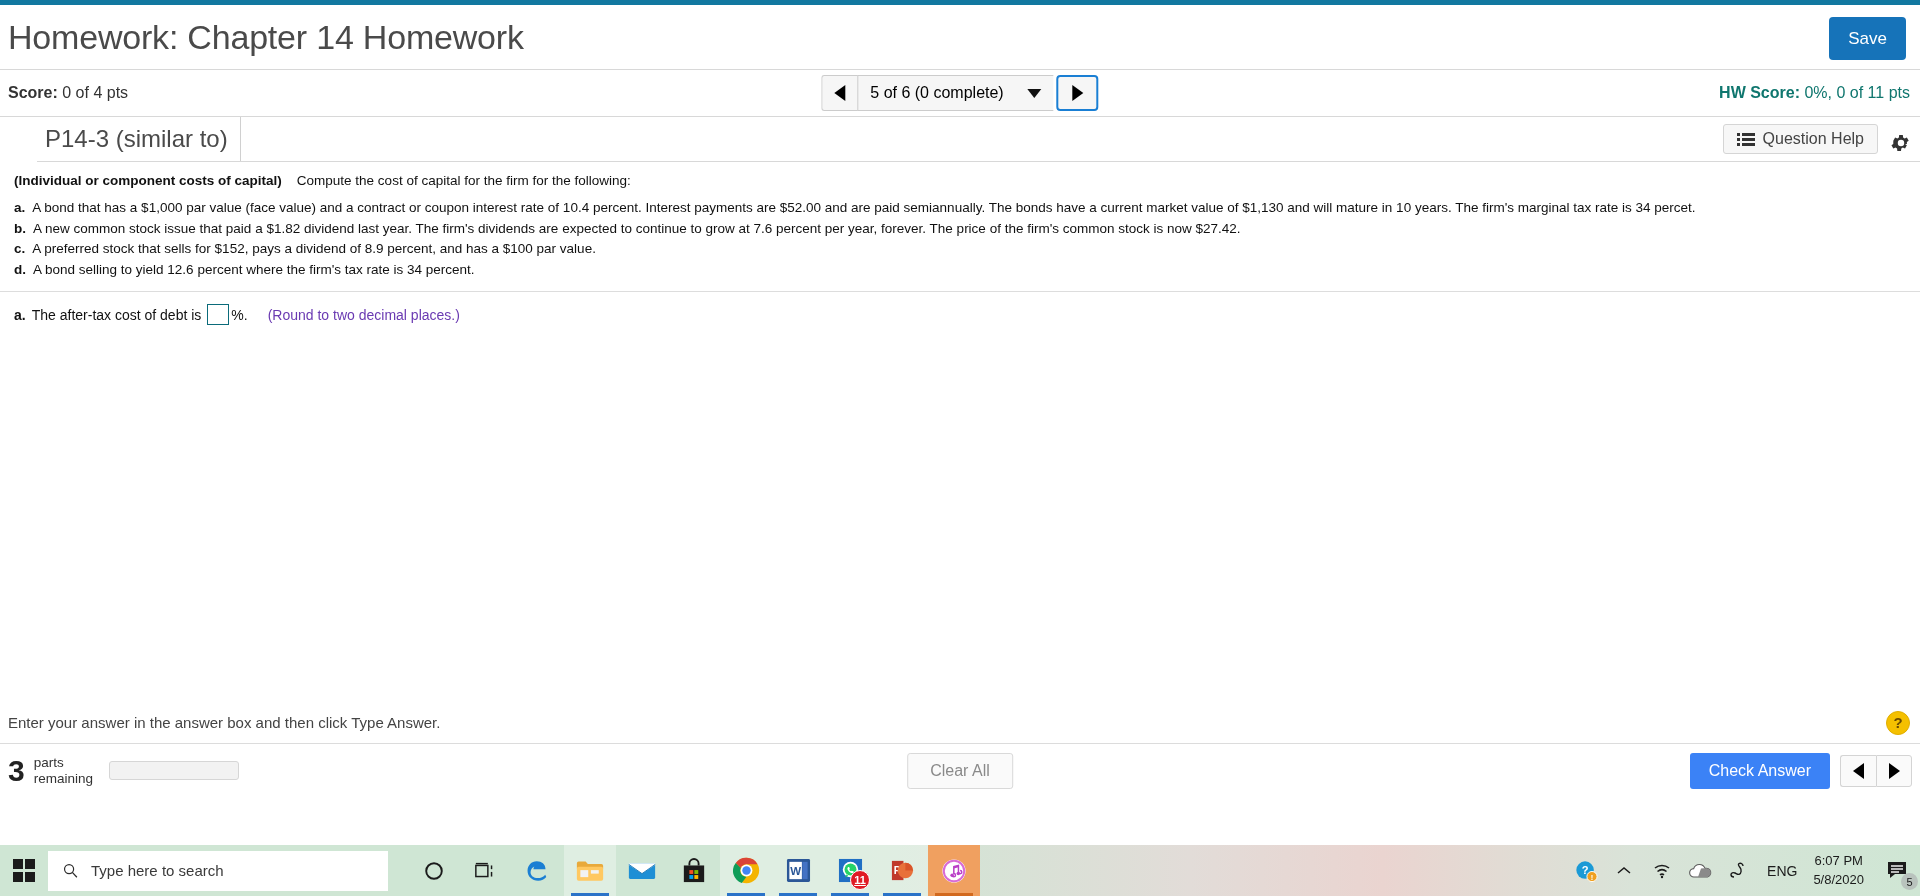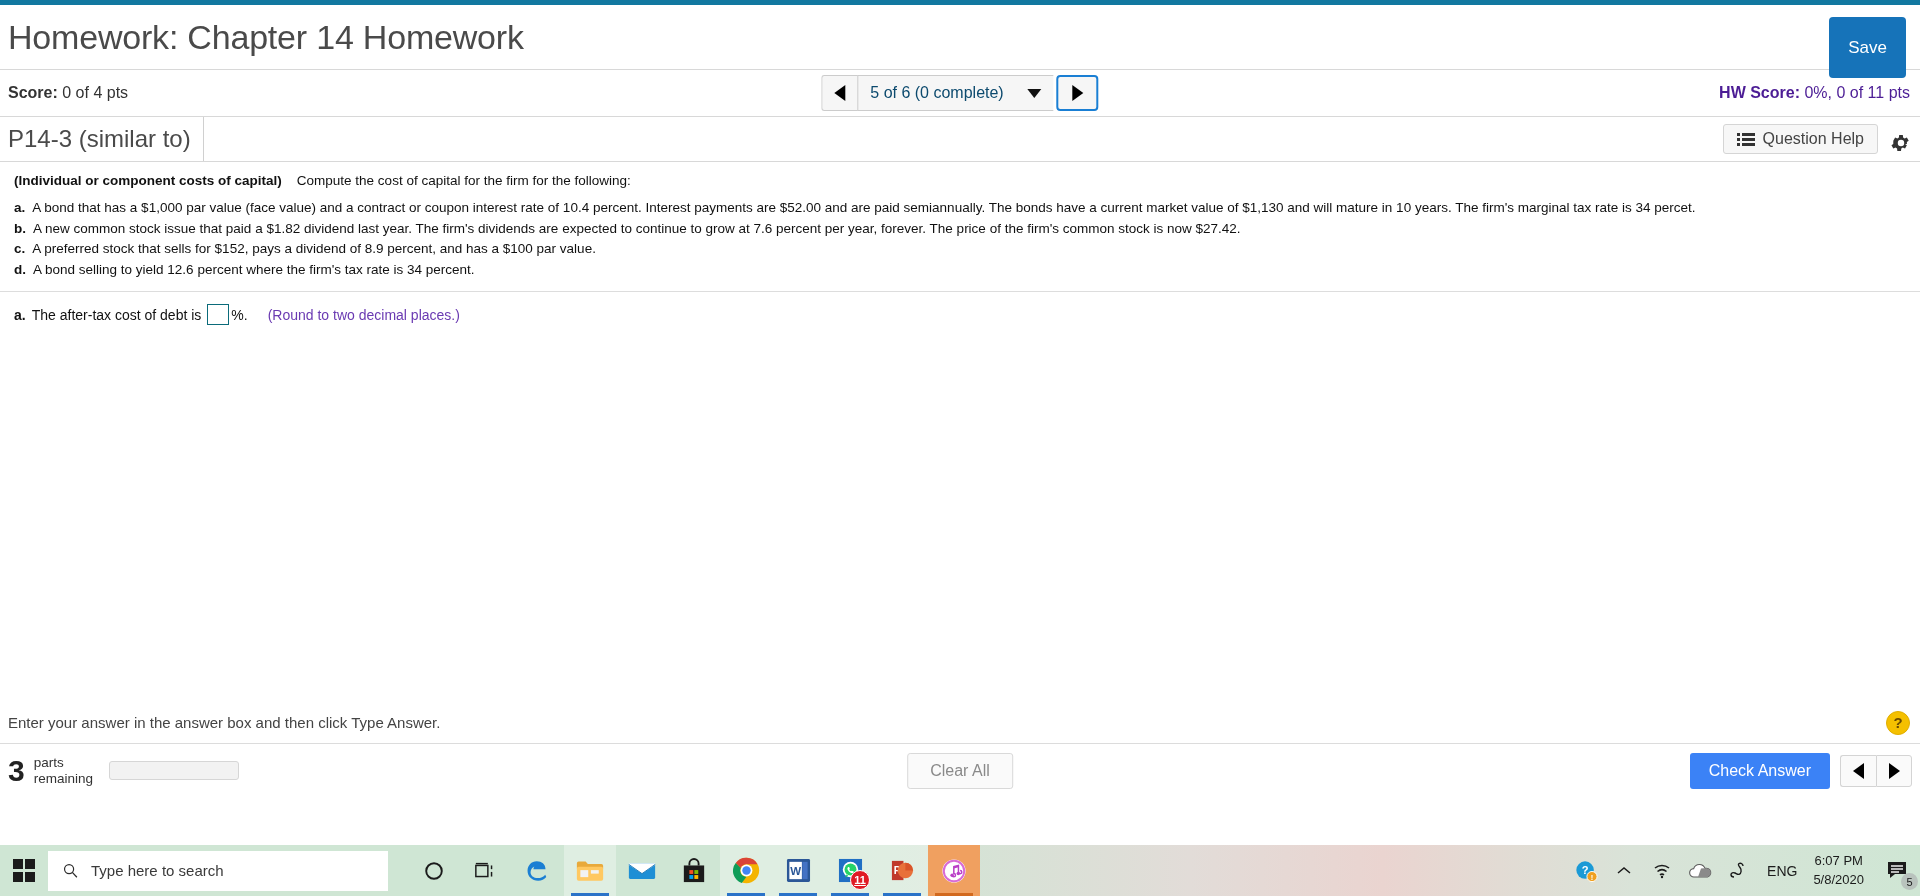--- a/index.html
+++ b/index.html
@@ -22,67 +22,67 @@
     display: flex; align-items: center;
   }
   .hw-title {
     font-size: 34px; color: #4a4a4a; font-weight: 400;
     padding-left: 8px; letter-spacing: -0.2px; white-space: nowrap;
   }
   .save-btn {
     position: absolute; right: 14px; top: 12px;
     background: #1673b9; color: #fff; border: none; border-radius: 4px;
     font-size: 17px; font-family: inherit;
-    padding: 22px 19px; cursor: pointer; line-height: 1;
+    padding: 13px 19px; cursor: pointer; line-height: 1;
   }
 
   
   .scorebar {
     height: 47px; flex: none; position: relative;
     border-bottom: 1px solid #d8d8d8;
     display: flex; align-items: center;
   }
   .score-left { font-size: 16px; color: #333; padding-left: 8px; white-space: nowrap; }
   .score-left b { font-weight: bold; }
   .score-right {
     position: absolute; right: 10px; top: 50%; transform: translateY(-50%);
-    font-size: 16px; color: #4c1d95; white-space: nowrap;
+    font-size: 16px; color: #0f766e; white-space: nowrap;
   }
   .score-right b { font-weight: bold; }
 
   .navgroup {
     position: absolute; left: 50%; top: 50%; transform: translate(-50%,-50%);
     display: flex; align-items: stretch; height: 36px;
   }
   .nav-btn {
     background: #f6f6f6; border: 1px solid #ccc;
     width: 36px; display: flex; align-items: center; justify-content: center;
     cursor: pointer;
   }
   .nav-prev { border-radius: 3px 0 0 3px; border-right: none; }
   .nav-sel {
     background: #f6f6f6; border: 1px solid #ccc; border-right: none;
     display: flex; align-items: center; gap: 24px;
-    padding: 0 12px; font-size: 16px; color: #0c4a6e; cursor: pointer;
+    padding: 0 12px; font-size: 16px; color: #000000; cursor: pointer;
     white-space: nowrap;
   }
   .nav-next-wrap {
     border: 2px solid #1a7fd4; border-radius: 4px; margin-left: 3px;
     display: flex; align-items: stretch; width: 42px; justify-content: center;
     background: #f6f6f6;
   }
   .tri-l { width: 0; height: 0; border-top: 8px solid transparent; border-bottom: 8px solid transparent; border-right: 11px solid #000; }
   .tri-r { width: 0; height: 0; border-top: 8px solid transparent; border-bottom: 8px solid transparent; border-left: 11px solid #000; }
   .caret-d { width: 0; height: 0; border-left: 7px solid transparent; border-right: 7px solid transparent; border-top: 9px solid #111; }
 
   
   .qheader {
     height: 45px; flex: none; position: relative;
     border-bottom: 1px solid #d8d8d8;
-    display: flex; align-items: center;
+    display: flex; align-items: center; margin-left: 37px;
   }
   .qid {
     font-size: 24px; color: #4a4a4a; padding: 0 12px 0 8px;
     border-right: 1px solid #d0d0d0; height: 100%;
     display: flex; align-items: center; white-space: nowrap;
   }
   .qhead-right {
     position: absolute; right: 8px; top: 50%; transform: translateY(-50%);
     display: flex; align-items: flex-end; gap: 12px;
   }

